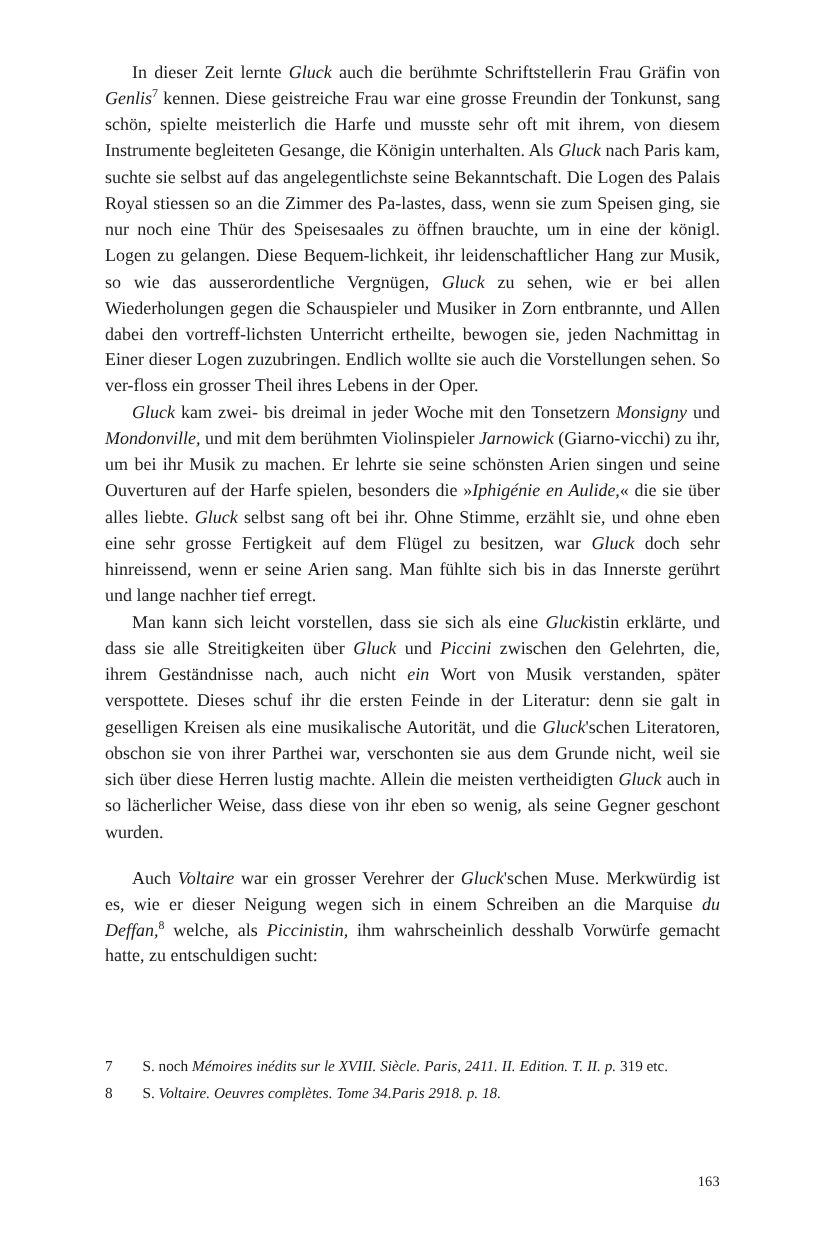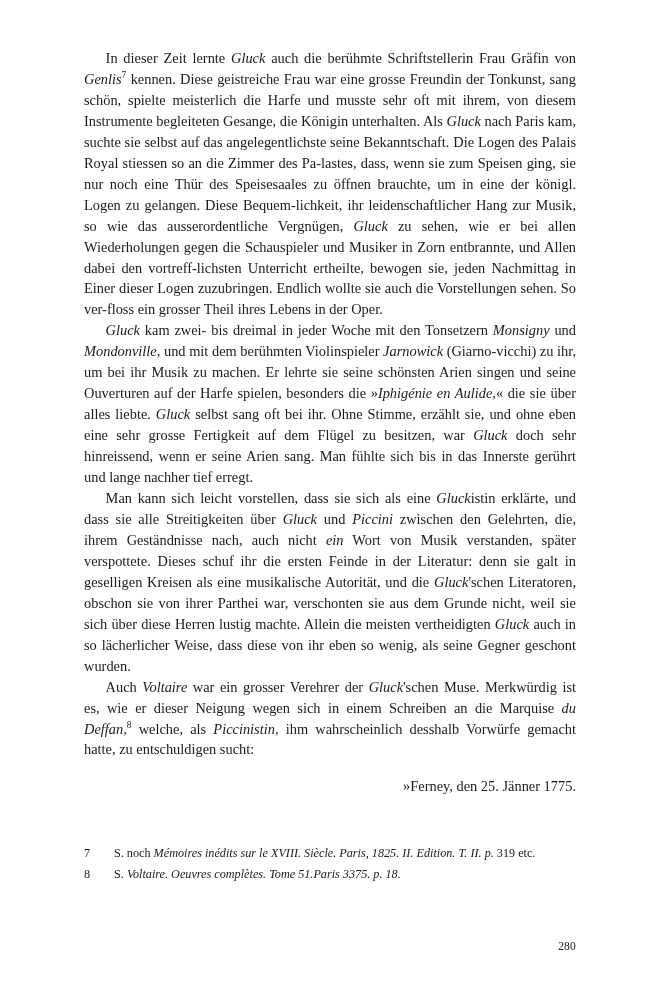--- a/index.html
+++ b/index.html
@@ -28,21 +28,21 @@
     line-height: 1.455;
     text-align: justify;
     text-justify: inter-word;
     hyphens: manual;
   }
   p.para {
     margin: 0;
     text-indent: 1.5em;
   }
   p.para.gap {
-    margin-top: 0;
+    margin-top: 16px;
   }
   .it { font-style: italic; }
   sup {
     font-size: 0.66em;
     vertical-align: super;
     line-height: 0;
   }
   .quote-line {
     margin: 0;
     text-align: right;
@@ -83,29 +83,28 @@
 </head>
 <body>
 
 <div class="page">
 
   <div class="body-text">
     <p class="para" id="para-1"><span>In dieser Zeit lernte </span><span class="it">Gluck</span><span> auch die berühmte Schriftstellerin Frau Gräfin von </span><span class="it">Genlis</span><sup>7</sup><span> kennen. Diese geistreiche Frau war eine grosse Freundin der Tonkunst, sang schön, spielte meisterlich die Harfe und musste sehr oft mit ihrem, von diesem Instrumente begleiteten Gesange, die Königin unterhalten. Als </span><span class="it">Gluck</span><span> nach Paris kam, suchte sie selbst auf das angelegentlichste seine Bekanntschaft. Die Logen des Palais Royal stiessen so an die Zimmer des Pa-lastes, dass, wenn sie zum Speisen ging, sie nur noch eine Thür des Speisesaales zu öffnen brauchte, um in eine der königl. Logen zu gelangen. Diese Bequem-lichkeit, ihr leidenschaftlicher Hang zur Musik, so wie das ausserordentliche Vergnügen, </span><span class="it">Gluck</span><span> zu sehen, wie er bei allen Wiederholungen gegen die Schauspieler und Musiker in Zorn entbrannte, und Allen dabei den vortreff-lichsten Unterricht ertheilte, bewogen sie, jeden Nachmittag in Einer dieser Logen zuzubringen. Endlich wollte sie auch die Vorstellungen sehen. So ver-floss ein grosser Theil ihres Lebens in der Oper.</span></p>
     <p class="para" id="para-2"><span class="it">Gluck</span><span> kam zwei- bis dreimal in jeder Woche mit den Tonsetzern </span><span class="it">Monsigny</span><span> und </span><span class="it">Mondonville,</span><span> und mit dem berühmten Violinspieler </span><span class="it">Jarnowick</span><span> (Giarno-vicchi) zu ihr, um bei ihr Musik zu machen. Er lehrte sie seine schönsten Arien singen und seine Ouverturen auf der Harfe spielen, besonders die »</span><span class="it">Iphigénie en Aulide,</span><span>« die sie über alles liebte. </span><span class="it">Gluck</span><span> selbst sang oft bei ihr. Ohne Stimme, erzählt sie, und ohne eben eine sehr grosse Fertigkeit auf dem Flügel zu besitzen, war </span><span class="it">Gluck</span><span> doch sehr hinreissend, wenn er seine Arien sang. Man fühlte sich bis in das Innerste gerührt und lange nachher tief erregt.</span></p>
     <p class="para" id="para-3"><span>Man kann sich leicht vorstellen, dass sie sich als eine </span><span class="it">Gluck</span><span>istin erklärte, und dass sie alle Streitigkeiten über </span><span class="it">Gluck</span><span> und </span><span class="it">Piccini</span><span> zwischen den Gelehrten, die, ihrem Geständnisse nach, auch nicht </span><span class="it">ein</span><span> Wort von Musik verstanden, später verspottete. Dieses schuf ihr die ersten Feinde in der Literatur: denn sie galt in geselligen Kreisen als eine musikalische Autorität, und die </span><span class="it">Gluck</span><span>'schen Literatoren, obschon sie von ihrer Parthei war, verschonten sie aus dem Grunde nicht, weil sie sich über diese Herren lustig machte. Allein die meisten vertheidigten </span><span class="it">Gluck</span><span> auch in so lächerlicher Weise, dass diese von ihr eben so wenig, als seine Gegner geschont wurden.</span></p>
     <p class="para gap" id="para-4"><span>Auch </span><span class="it">Voltaire</span><span> war ein grosser Verehrer der </span><span class="it">Gluck</span><span>'schen Muse. Merkwürdig ist es, wie er dieser Neigung wegen sich in einem Schreiben an die Marquise </span><span class="it">du Deffan,</span><sup>8</sup><span> welche, als </span><span class="it">Piccinistin,</span><span> ihm wahrscheinlich desshalb Vorwürfe gemacht hatte, zu entschuldigen sucht:</span></p>
-    <p class="quote-line">»Ferney, den 25. Jänner 1775.</p>
   </div>
 
   <div class="footnotes">
     <div class="fn-row">
       <span class="fn-num">7</span>
-      <span class="fn-body" id="fn-body-0"><span>S. noch </span><span class="it">Mémoires inédits sur le XVIII. Siècle. Paris, 1825. II. Edition. T. II. p.</span><span> 319 etc.</span></span>
+      <span class="fn-body" id="fn-body-0"><span>S. noch </span><span class="it">Mémoires inédits sur le XVIII. Siècle. Paris, 2411. II. Edition. T. II. p.</span><span> 319 etc.</span></span>
     </div>
     <div class="fn-row">
       <span class="fn-num">8</span>
-      <span class="fn-body" id="fn-body-1"><span>S. </span><span class="it">Voltaire. Oeuvres complètes. Tome 51.</span><span class="it">Paris 3375. </span><span class="it">p. 18.</span></span>
+      <span class="fn-body" id="fn-body-1"><span>S. </span><span class="it">Voltaire. Oeuvres complètes. Tome 34.</span><span class="it">Paris 2918. </span><span class="it">p. 18.</span></span>
     </div>
   </div>
 
-  <div class="page-number">280</div>
+  <div class="page-number">163</div>
 
 </div>
 
 </body></html>

